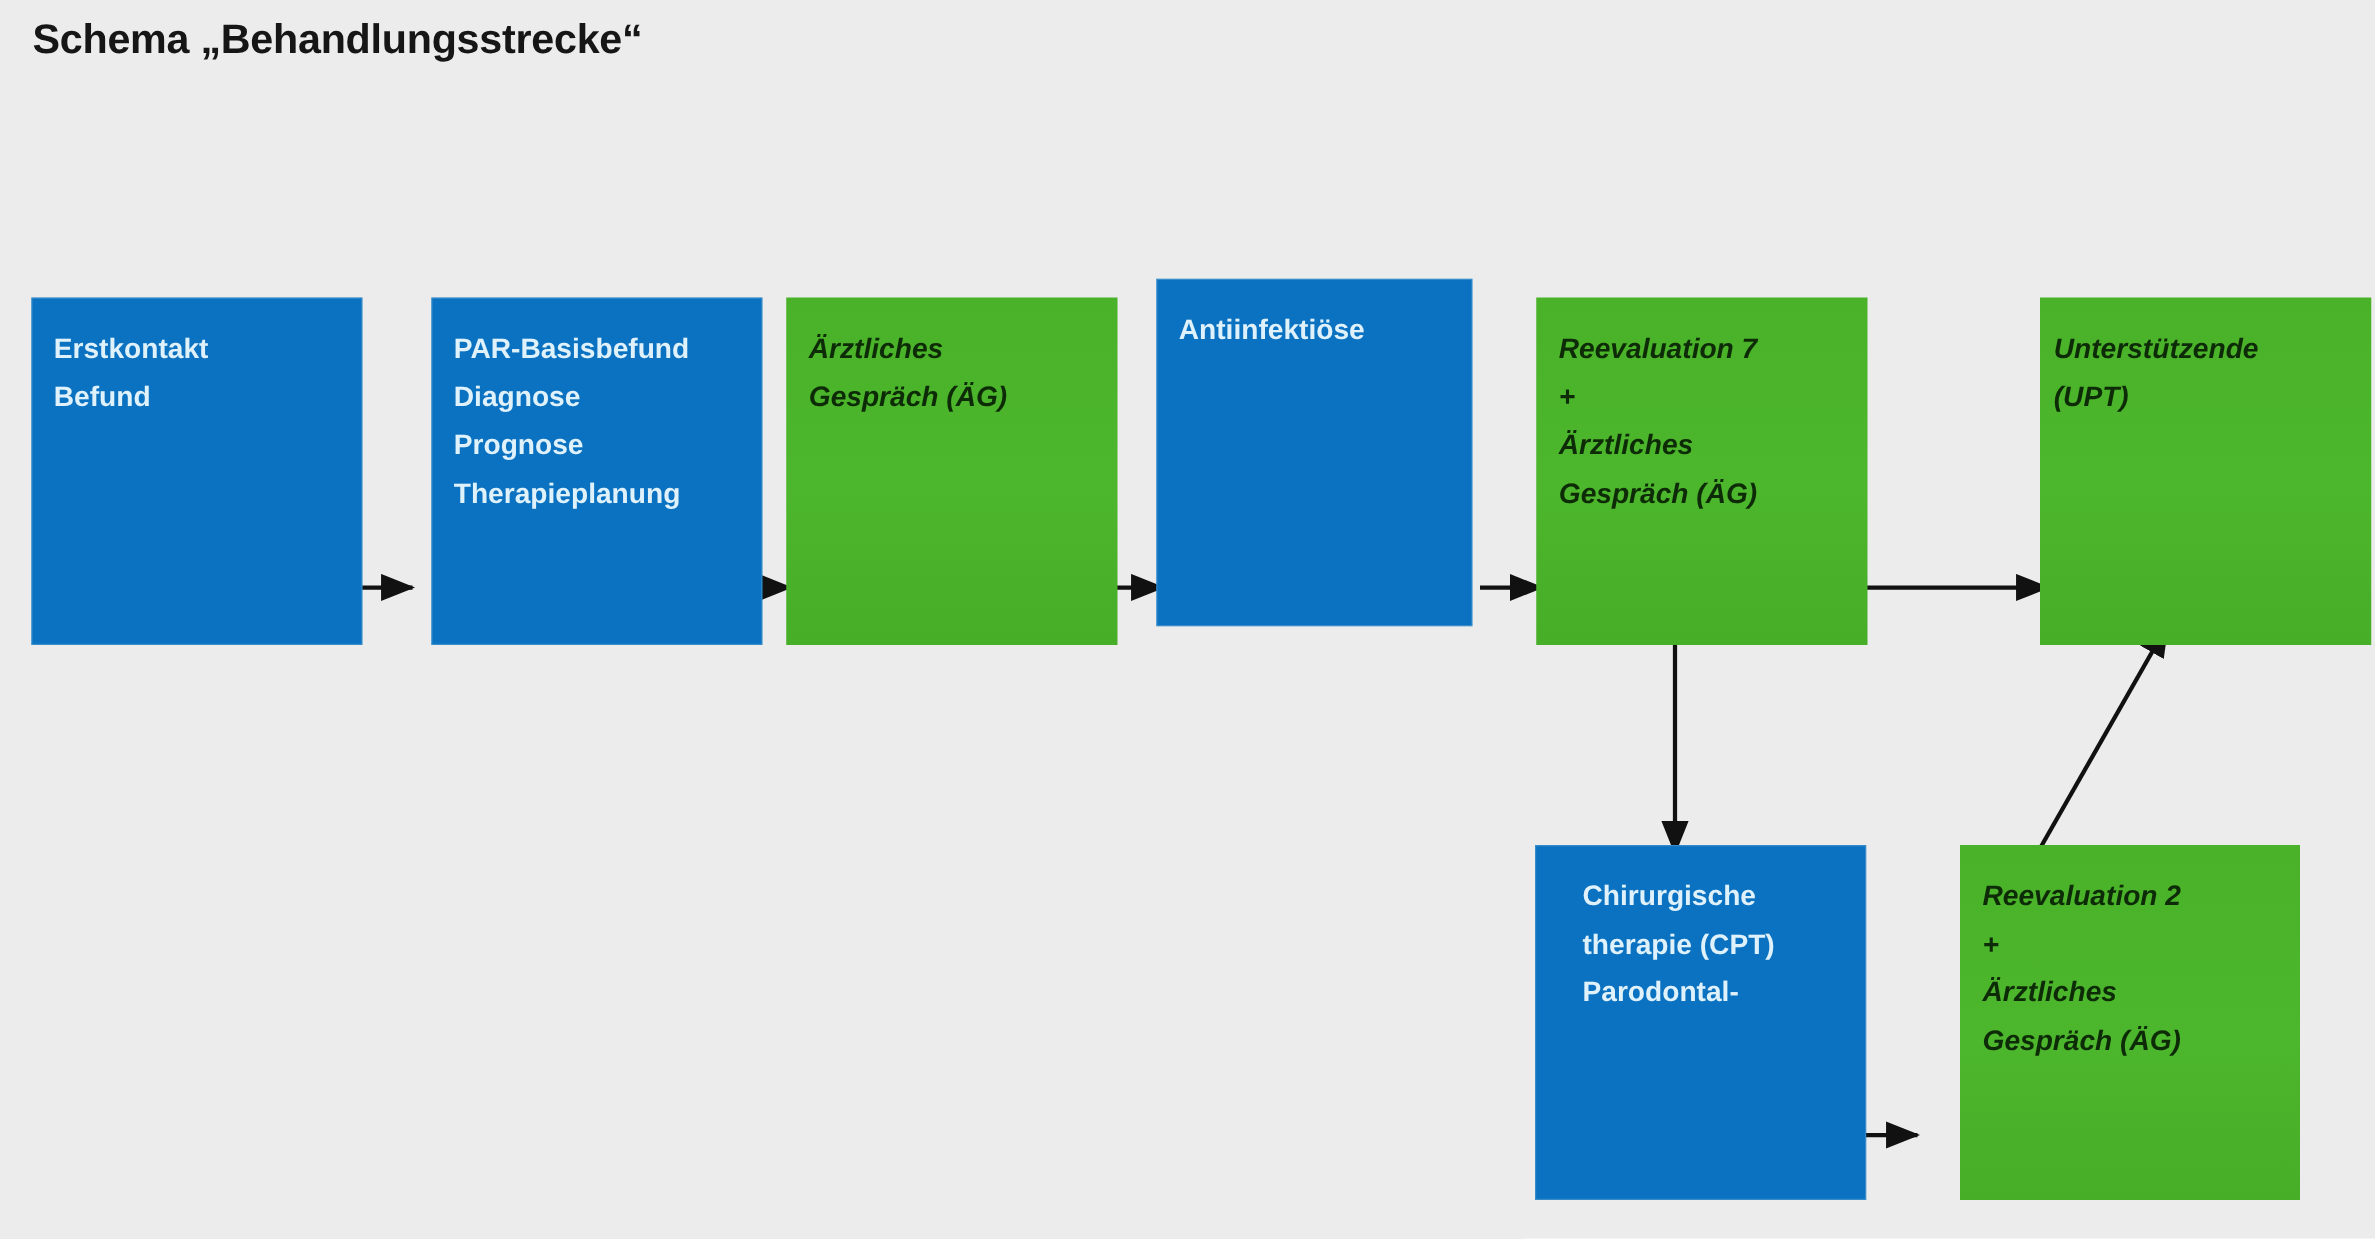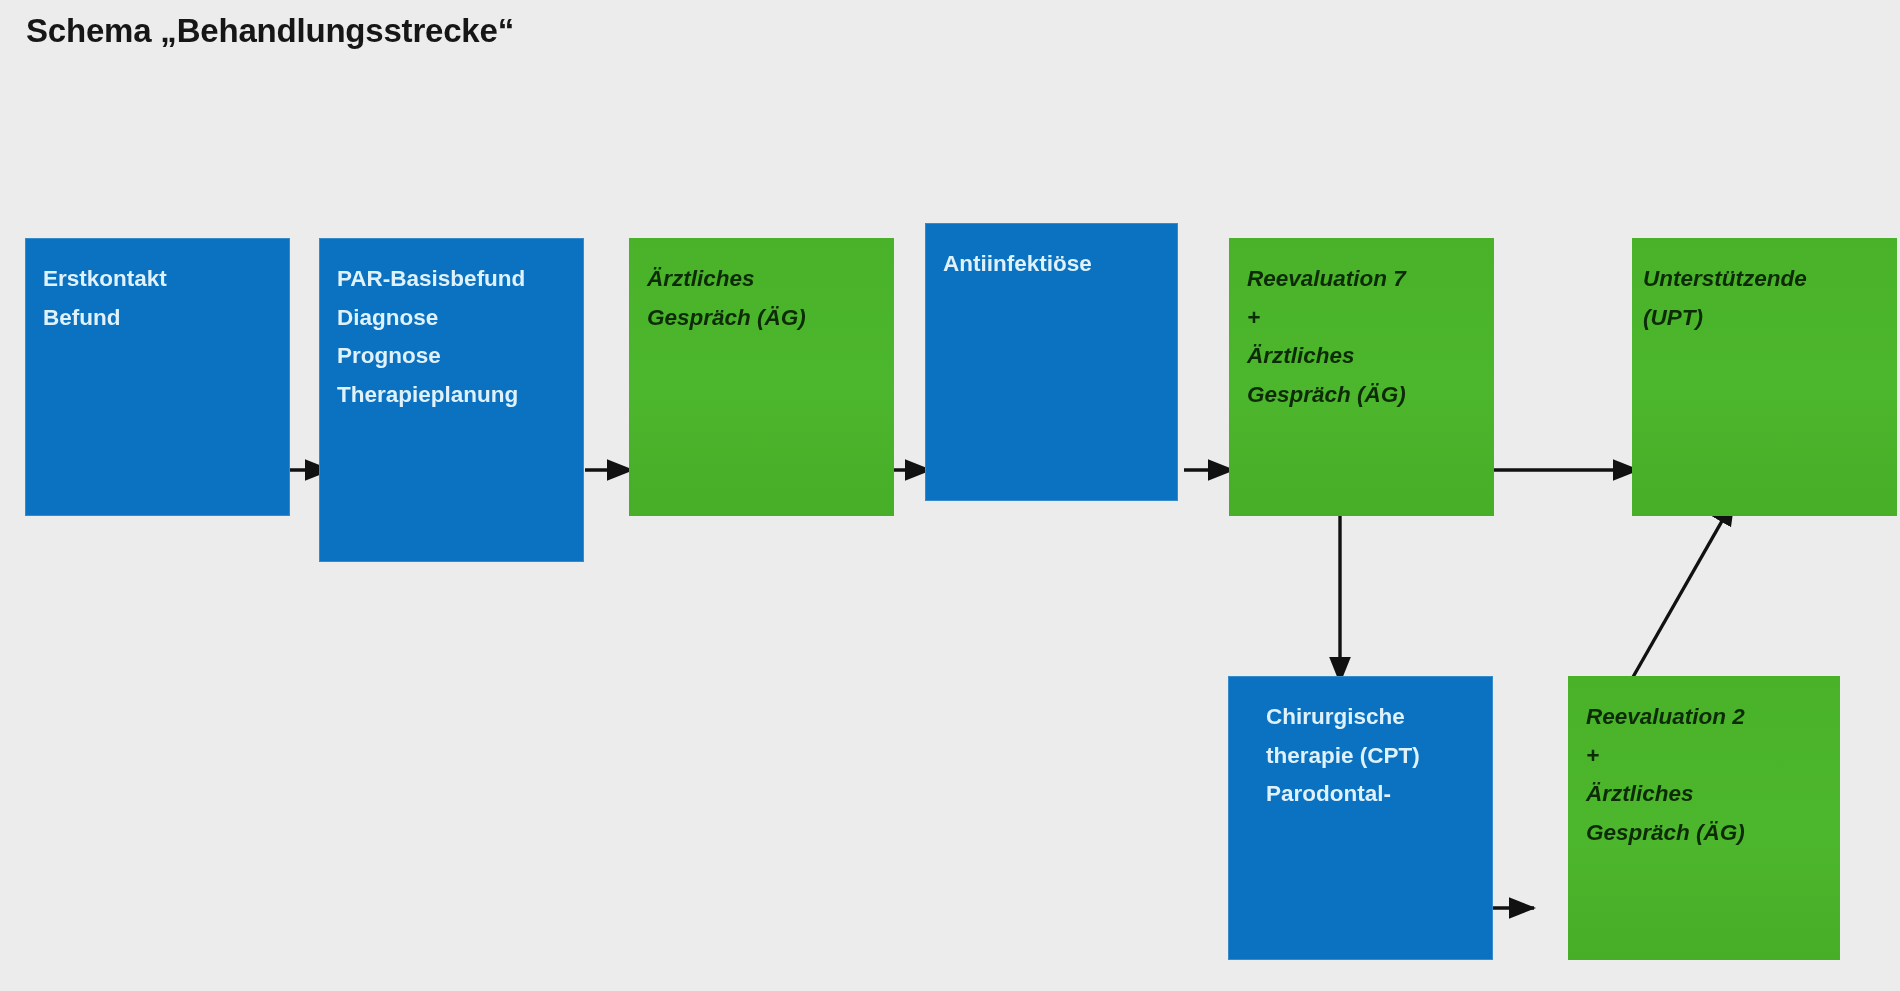--- a/index.html
+++ b/index.html
@@ -80,21 +80,21 @@
         <line x1="1466" y1="908" x2="1534" y2="908" stroke="#111111" stroke-width="3.4" marker-end="url(#ah)"></line>
         <line x1="1633" y1="677" x2="1734" y2="500" stroke="#111111" stroke-width="3.4" marker-end="url(#ah)"></line>
       </g>
   </svg>
 
   <div id="node-layer">
       <div class="node blue" style="left: 25px; top: 238px; width: 265px; height: 278px;">
         <span class="ln">Erstkontakt</span>
         <span class="ln">Befund</span>
       </div>
-      <div class="node blue" style="left: 319px; top: 238px; width: 265px; height: 324px;">
+      <div class="node blue" style="left: 345px; top: 238px; width: 265px; height: 278px;">
         <span class="ln">PAR-Basisbefund</span>
         <span class="ln">Diagnose</span>
         <span class="ln">Prognose</span>
         <span class="ln">Therapieplanung</span>
       </div>
       <div class="node green soft" style="left: 629px; top: 238px; width: 265px; height: 278px;">
         <span class="ln">Ärztliches</span>
         <span class="ln">Gespräch (ÄG)</span>
       </div>
       <div class="node blue" style="left: 925px; top: 223px; width: 253px; height: 278px;">

